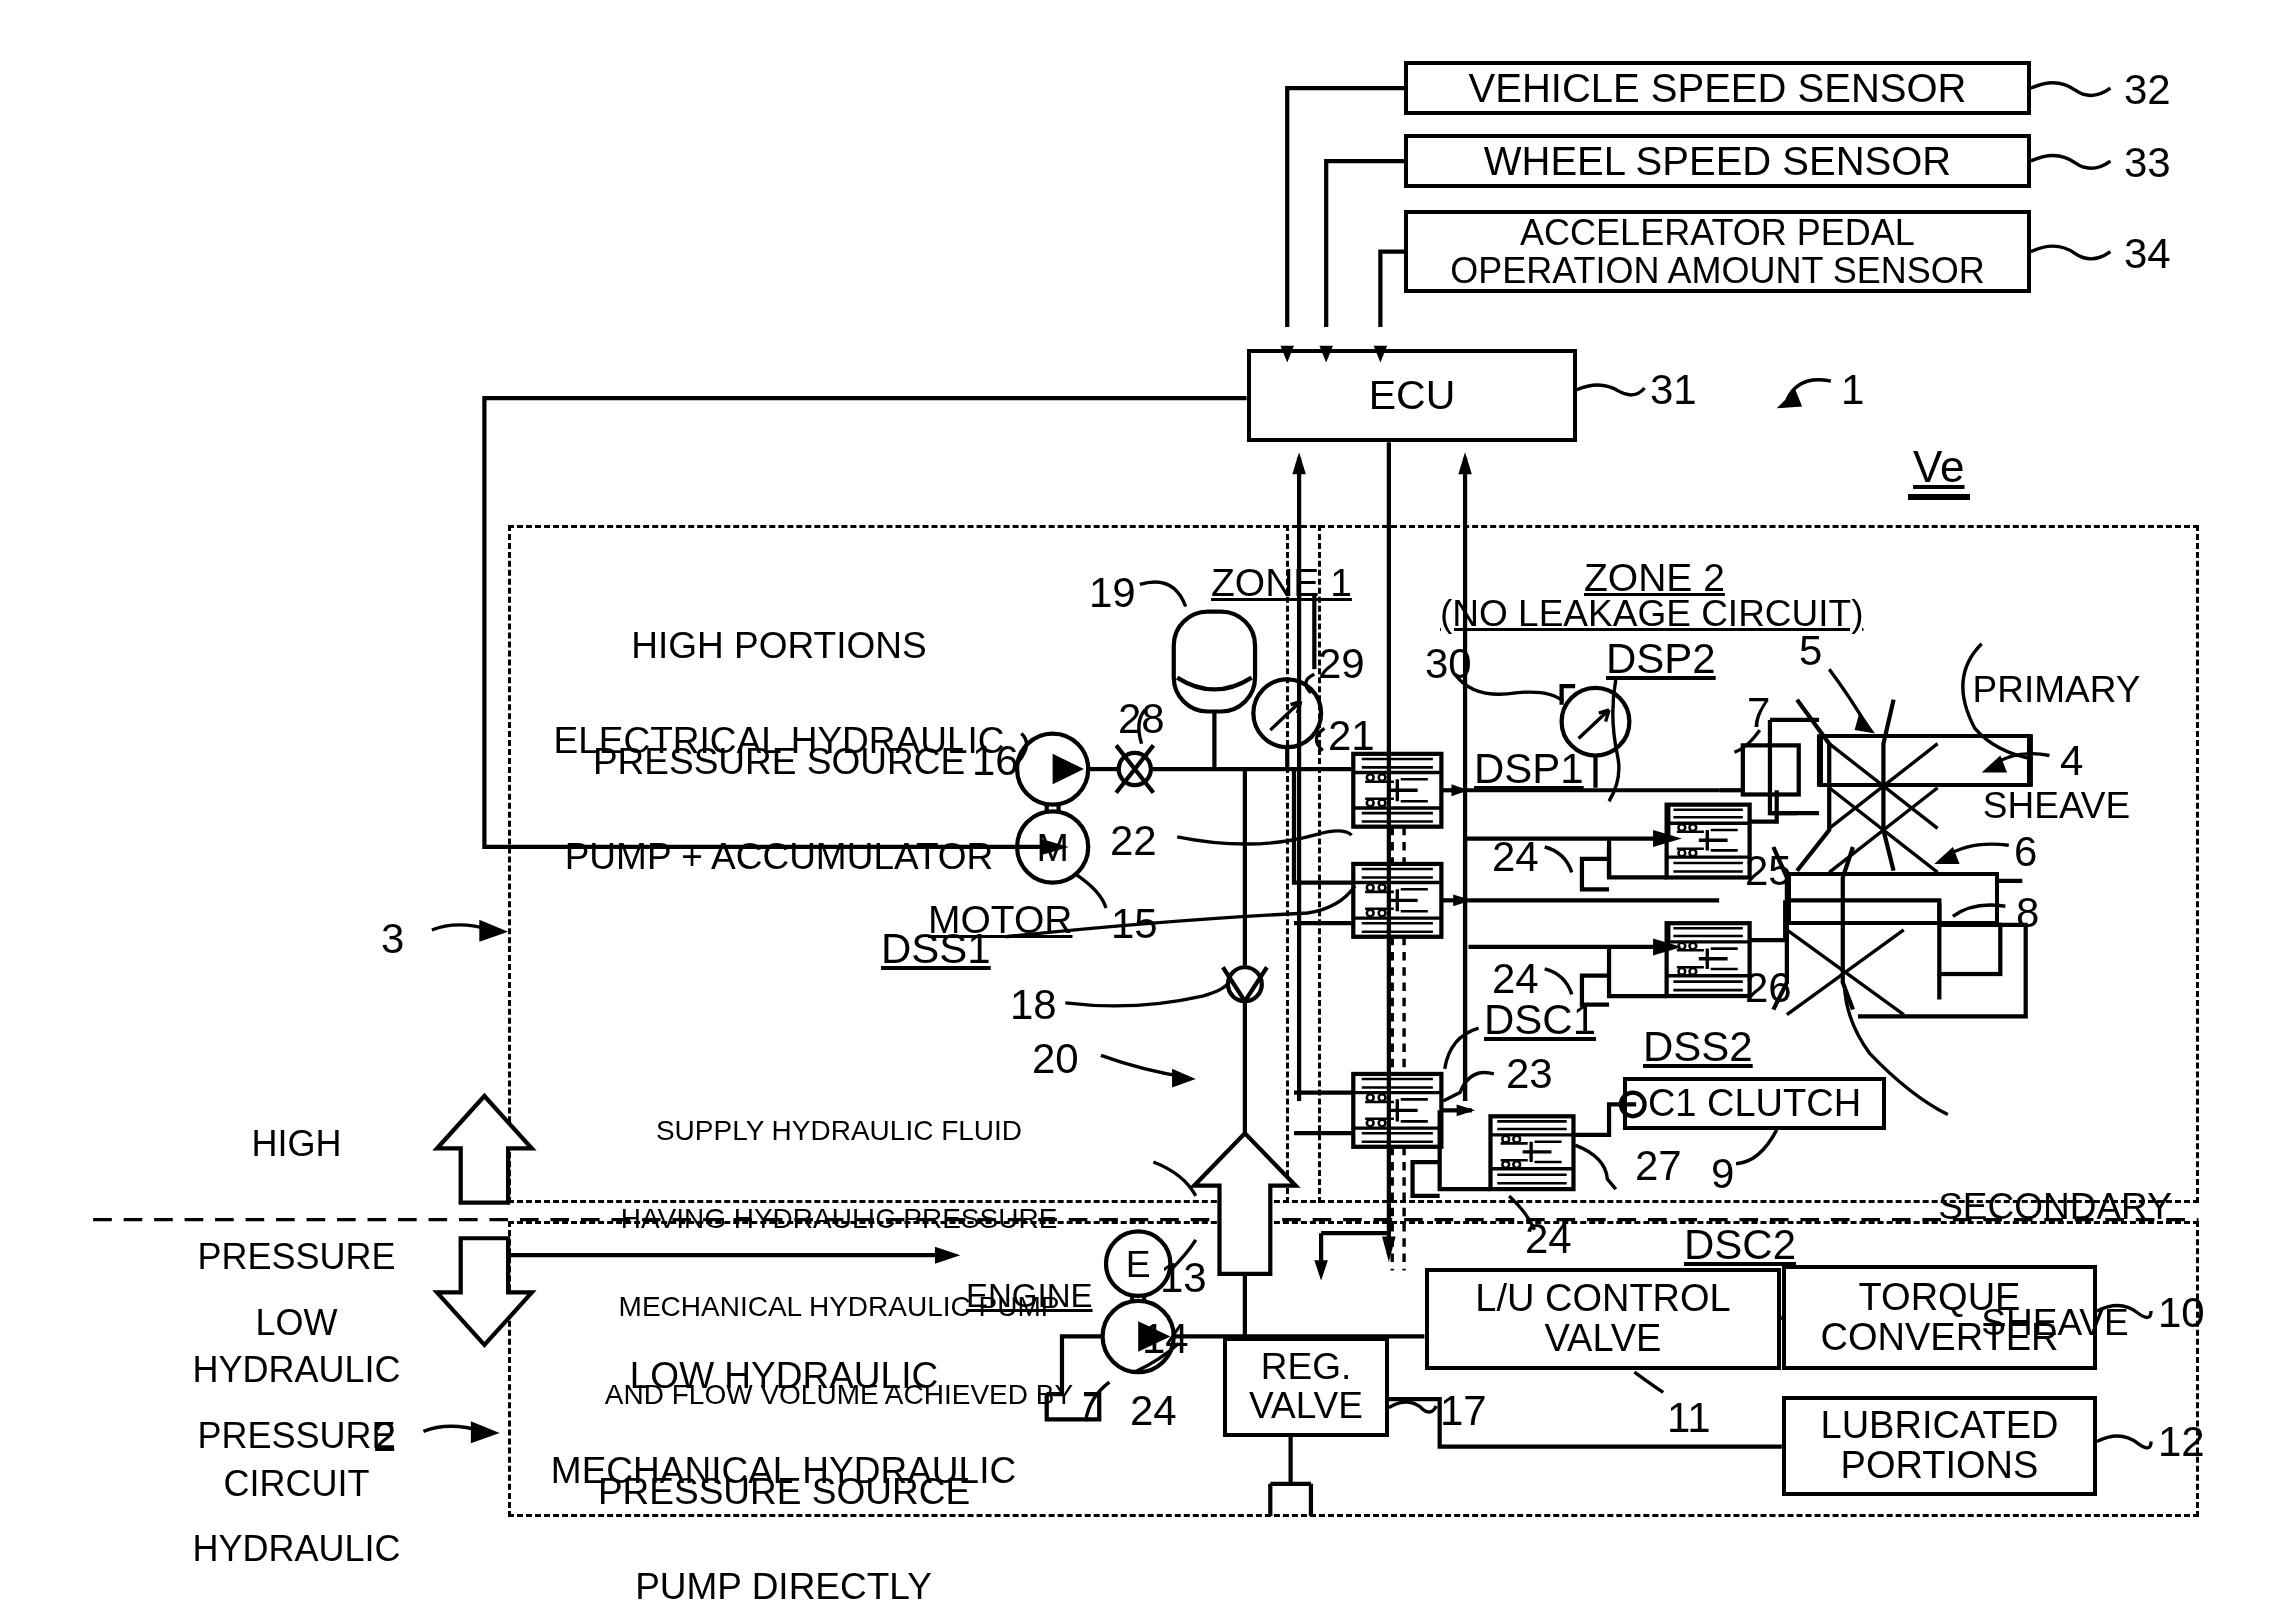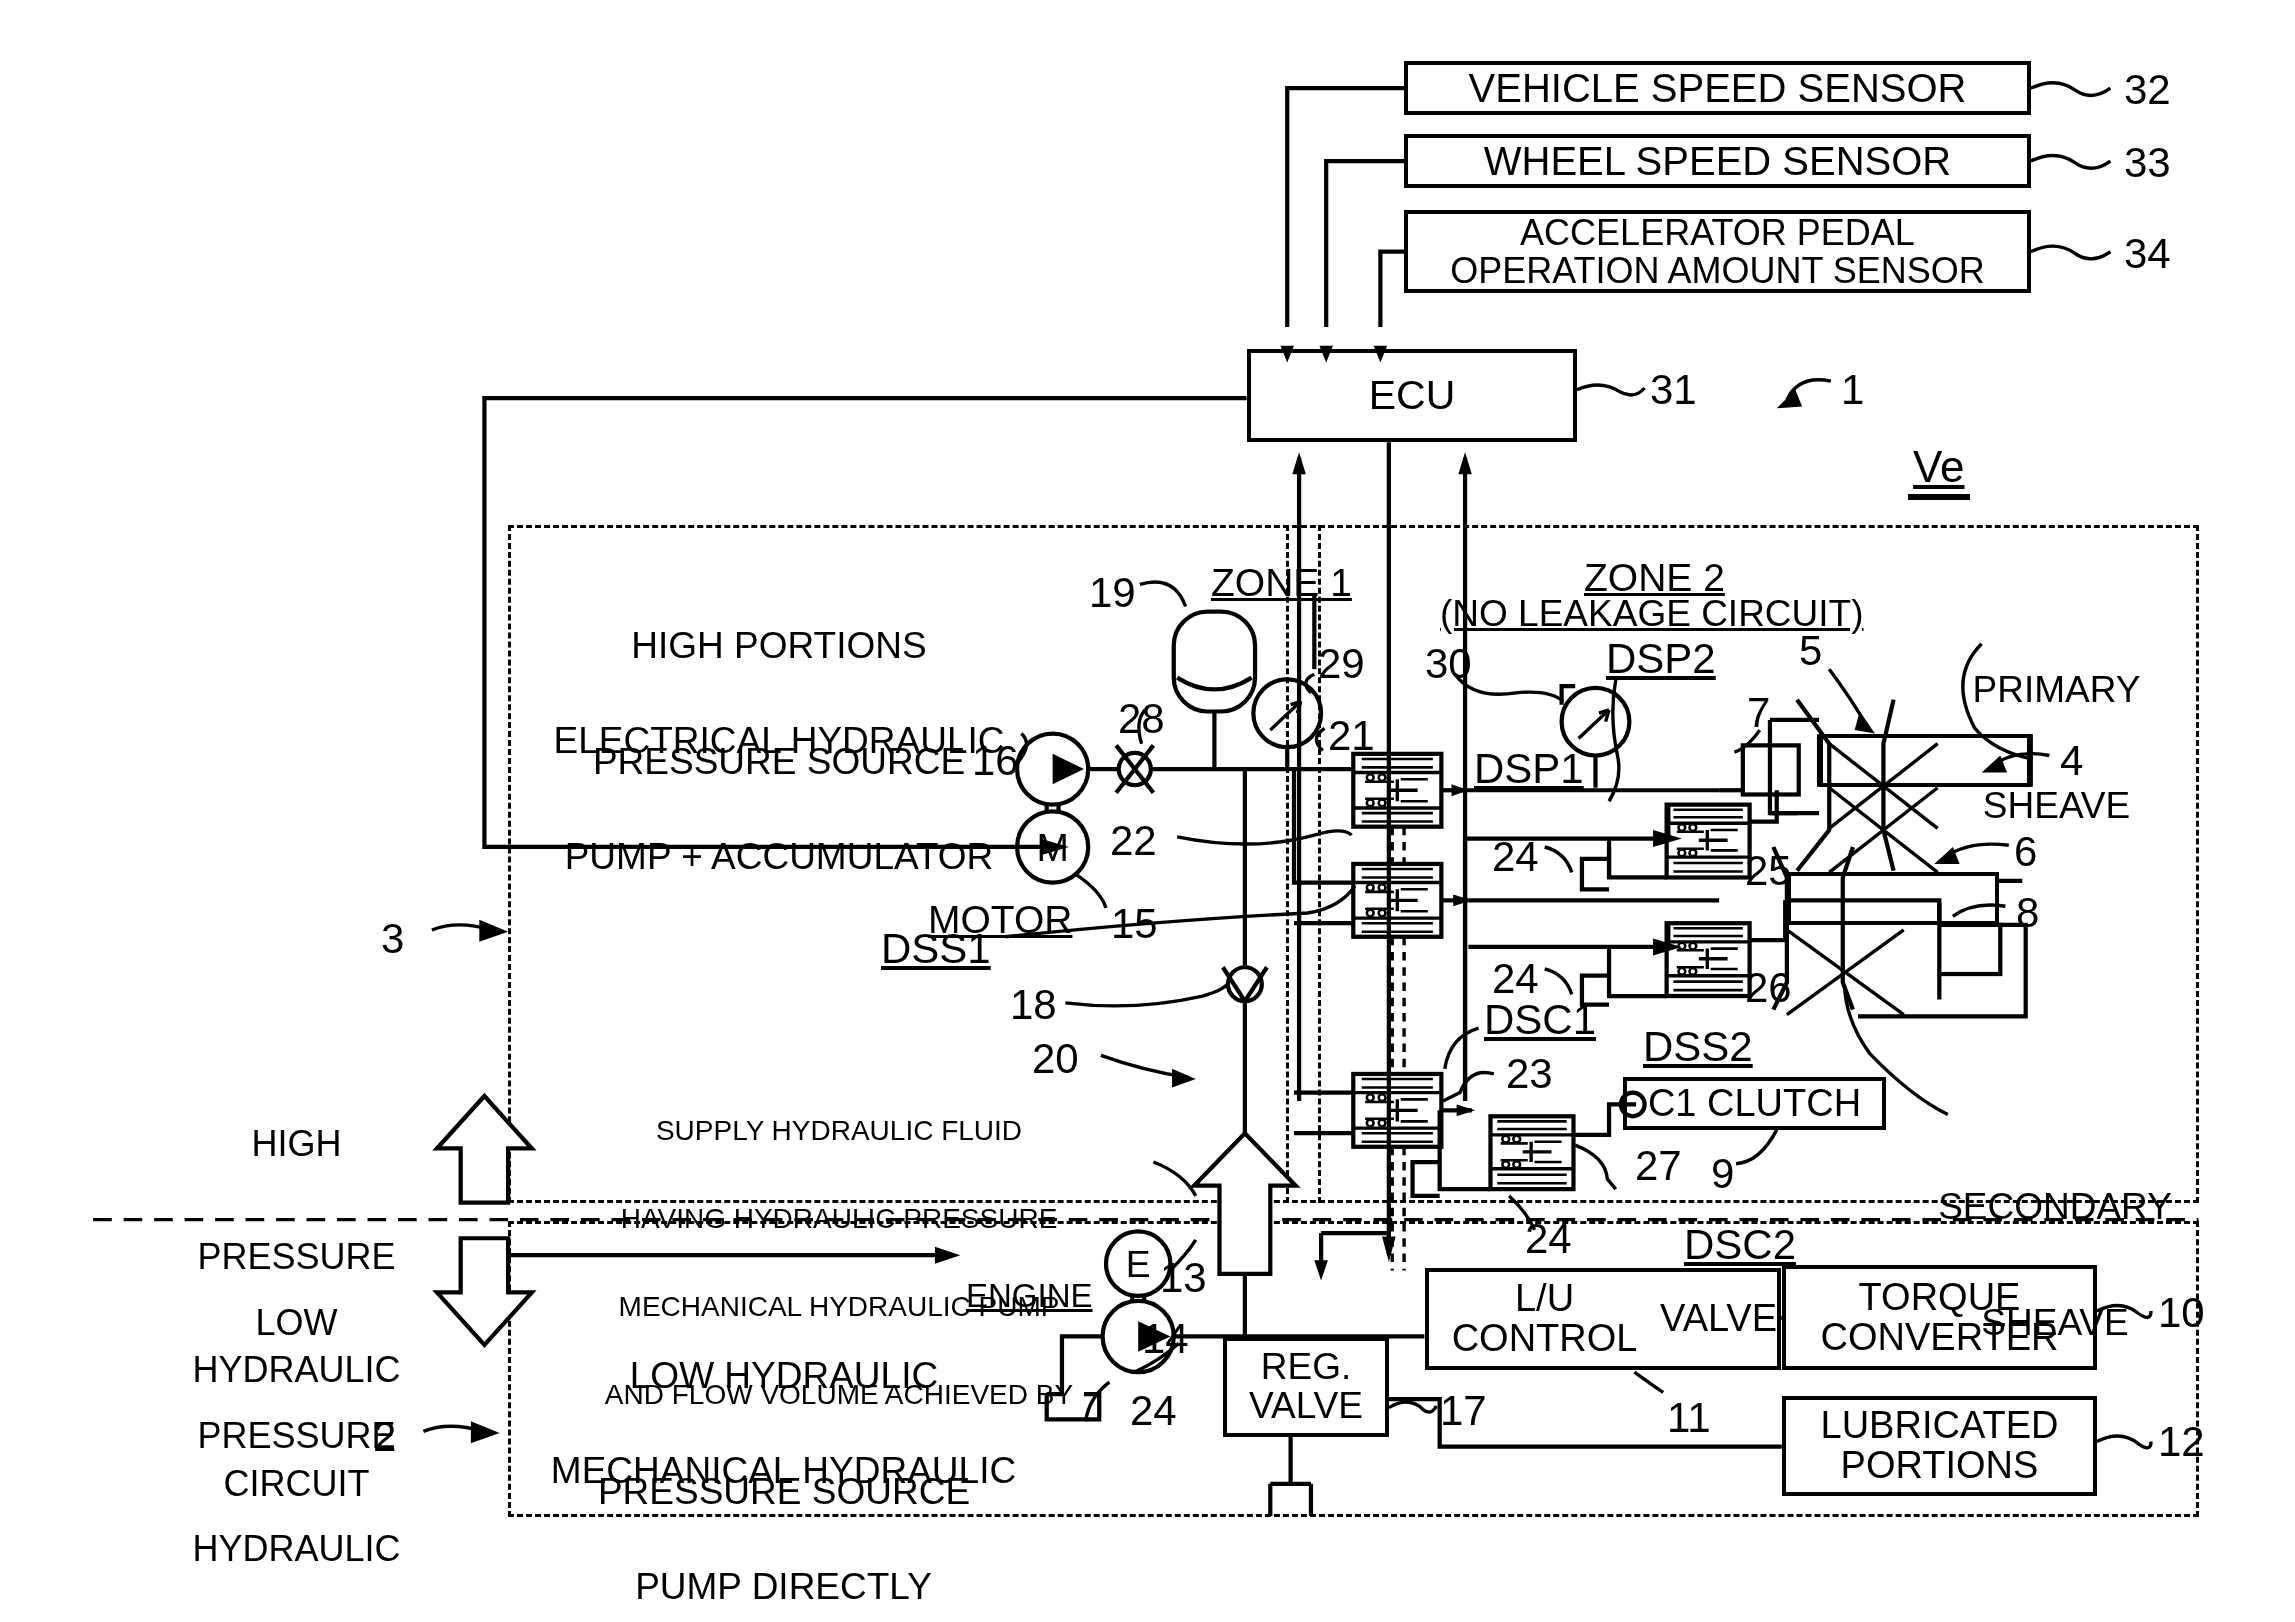--- a/index.html
+++ b/index.html
@@ -91,21 +91,21 @@
     <div>LOW</div>
     <div>PRESSURE</div>
     <div>HYDRAULIC</div>
     
   </div>
 
   <div class="lbl" style="left:1211px;top:561px;font-size:39px;">ZONE 1</div>
   <div class="lbl" style="left:1584px;top:556px;font-size:39px;">ZONE 2</div>
   <div class="lbl" style="left:1440px;top:593px;font-size:37px;">(NO LEAKAGE CIRCUIT)</div>
 
-  <div class="box" style="left:1425px;top:1268px;width:356px;height:102px;font-size:38px;">
+  <div class="box" style="left:1425px;top:1268px;width:356px;height:102px;font-size:38px;flex-direction:column;">
     <div>L/U CONTROL</div>
     <div>VALVE</div>
   </div>
   <div class="num" style="left:1667px;top:1394px;">11</div>
 
   <div class="box" style="left:1782px;top:1265px;width:315px;height:105px;font-size:38px;flex-direction:column;">
     <div>TORQUE</div>
     <div>CONVERTER</div>
   </div>
   <div class="num" style="left:2158px;top:1289px;">10</div>

